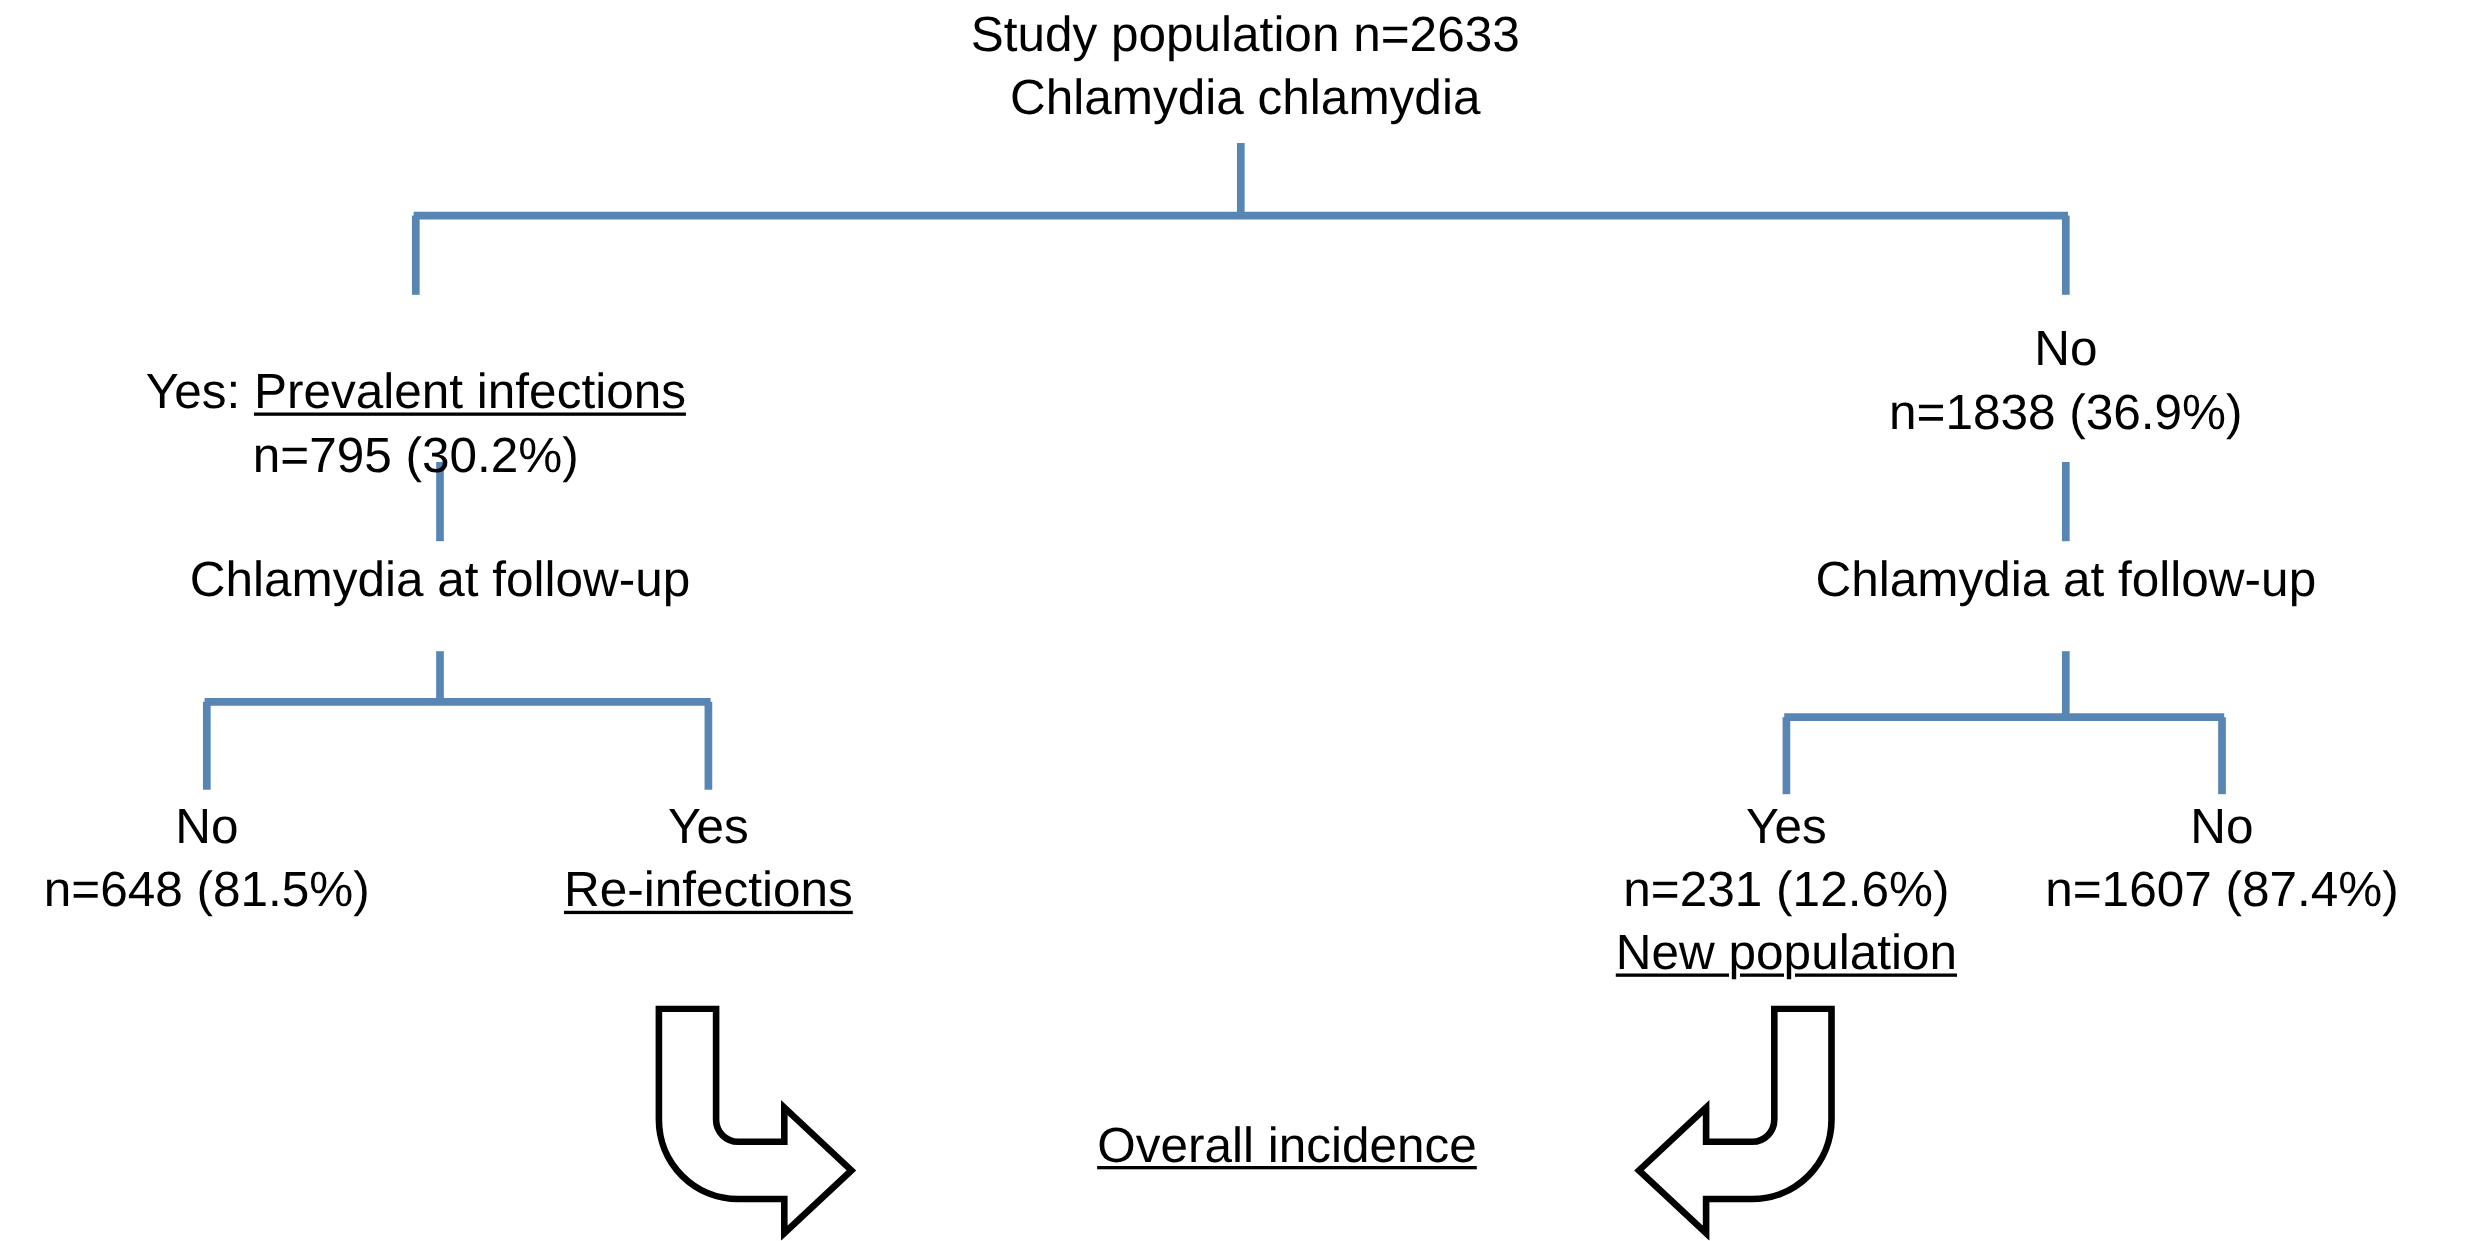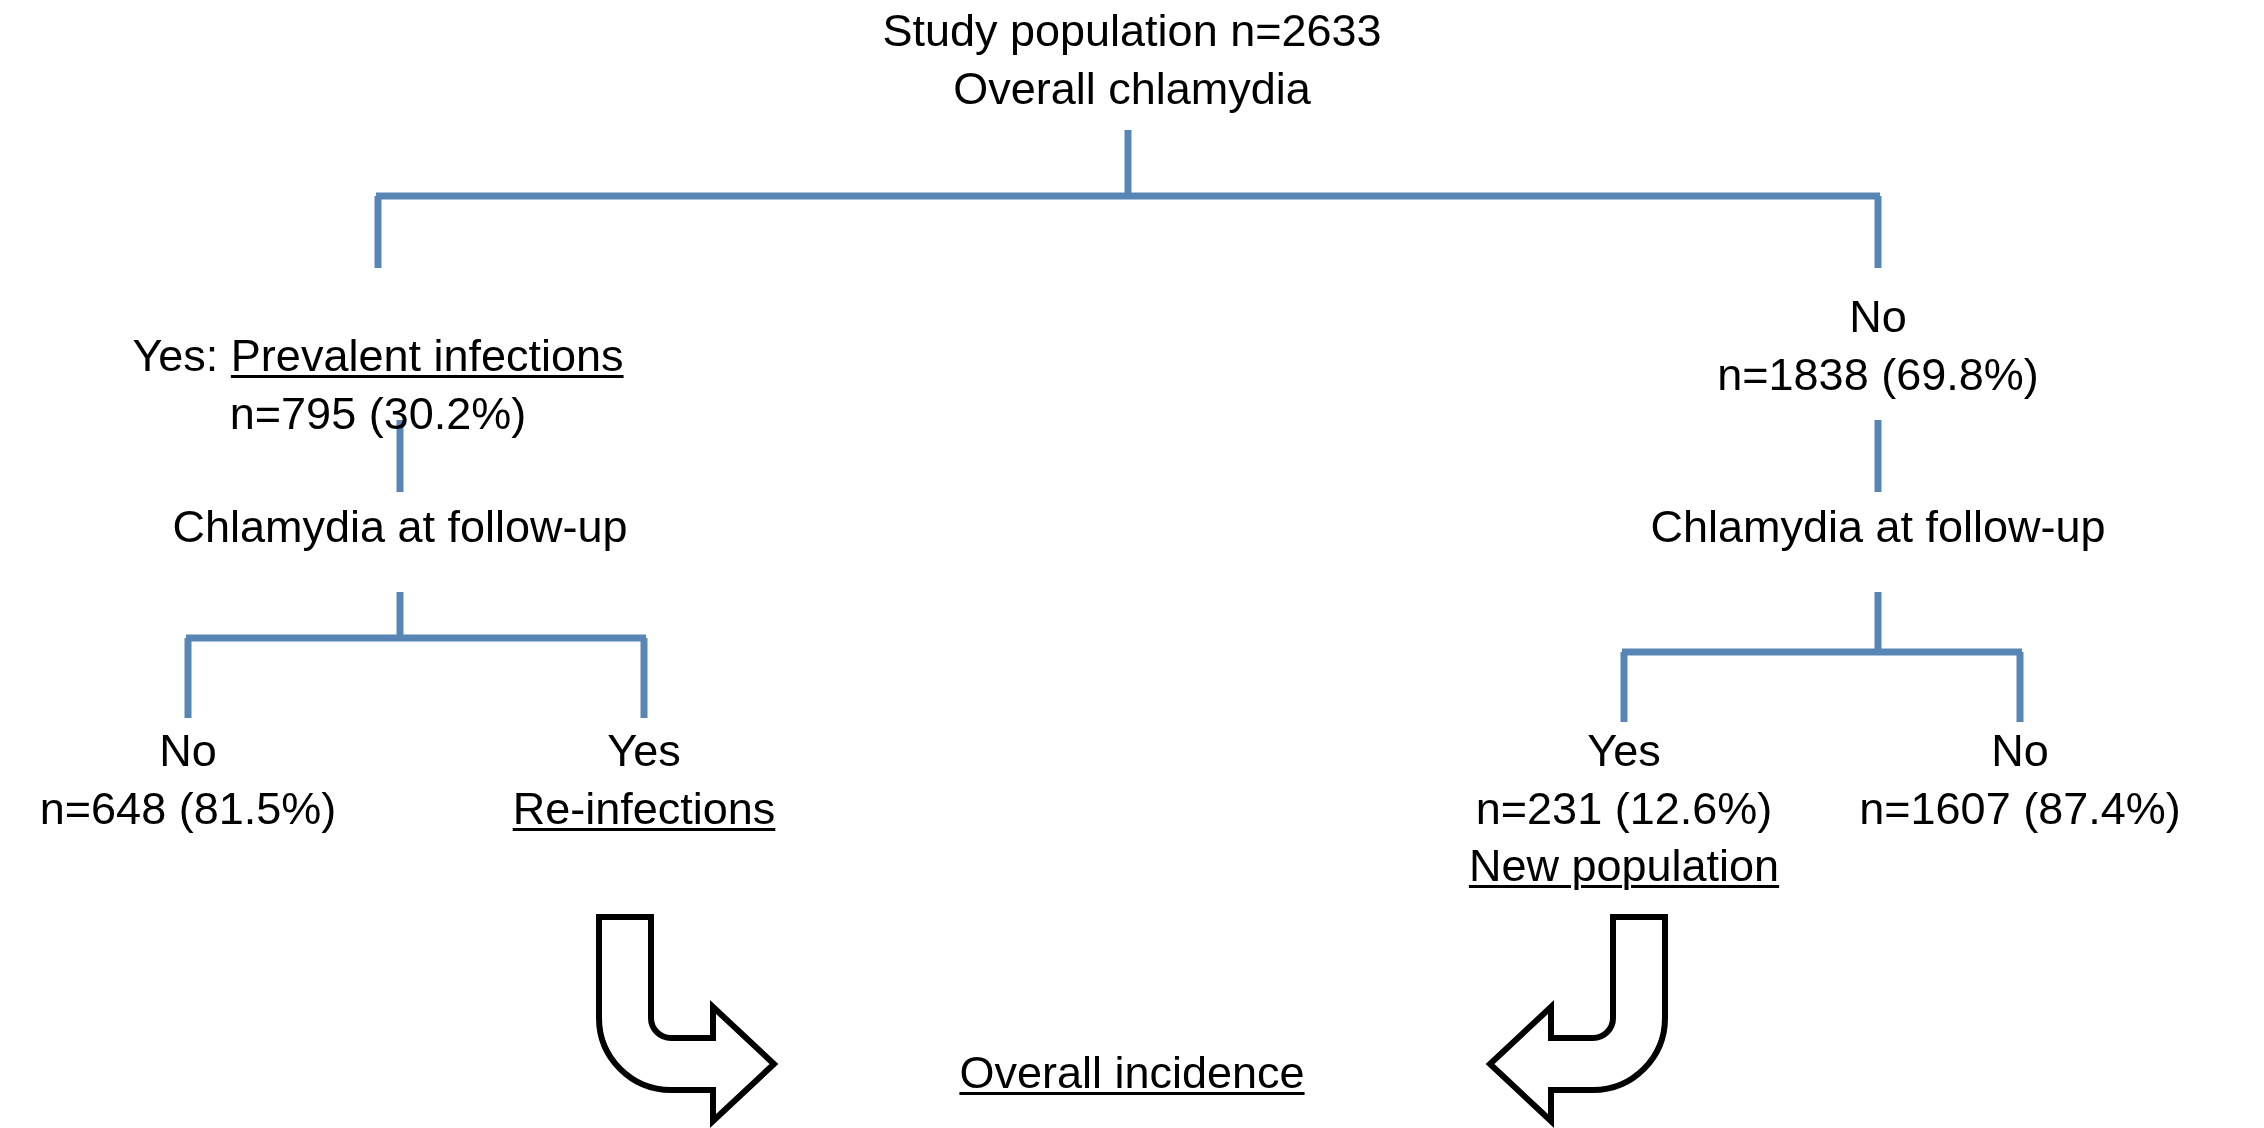--- a/index.html
+++ b/index.html
@@ -63,31 +63,31 @@
 
       <path d="M1878,592 L1878,652"></path>
       <path d="M1622,652 L2022,652"></path>
       <path d="M1624,652 L1624,722"></path>
       <path d="M2020,652 L2020,722"></path>
     </g>
   </svg>
 
   <div class="node" style="left:0; top:2px; width:2264px;">
     <span class="ln">Study population n=2633</span>
-    <span class="ln">Overall chlamydia</span>
+    <span class="ln">Chlamydia chlamydia</span>
   </div>
 
   <div class="node" style="left:78px; top:288px; width:600px;margin-top:39px;">
     <span class="ln"><span>Yes:</span> <span class="u">Prevalent infections</span></span>
     <span class="ln">n=795 (30.2%)</span>
   </div>
 
   <div class="node" style="left:1578px; top:288px; width:600px;">
     <span class="ln">No</span>
-    <span class="ln">n=1838 (69.8%)</span>
+    <span class="ln">n=1838 (36.9%)</span>
   </div>
 
   <div class="node" style="left:100px; top:498px; width:600px;">Chlamydia at follow-up</div>
 
   <div class="node" style="left:1578px; top:498px; width:600px;">Chlamydia at follow-up</div>
 
   <div class="node" style="left:-112px; top:722px; width:600px;">
     <span class="ln">No</span>
     <span class="ln">n=648 (81.5%)</span>
   </div>
@@ -101,21 +101,21 @@
     <span class="ln">Yes</span>
     <span class="ln">n=231 (12.6%)</span>
     <span class="ln u">New population</span>
   </div>
 
   <div class="node" style="left:1720px; top:722px; width:600px;">
     <span class="ln">No</span>
     <span class="ln">n=1607 (87.4%)</span>
   </div>
 
-  <div class="node" style="left:832px; top:1012px; width:600px;margin-top:32px;">
+  <div class="node" style="left:870px; top:1012px; width:600px;">
     <span class="ln u">Overall incidence</span>
   </div>
 
   <div class="arrow-wrap" style="left:578px; top:914px;">
     <svg width="210" height="214" viewBox="0 0 210 214" xmlns="http://www.w3.org/2000/svg">
       <path d="M 21 3
                L 21 104
                A 72 72 0 0 0 93 176
                L 135 176
                L 135 207

